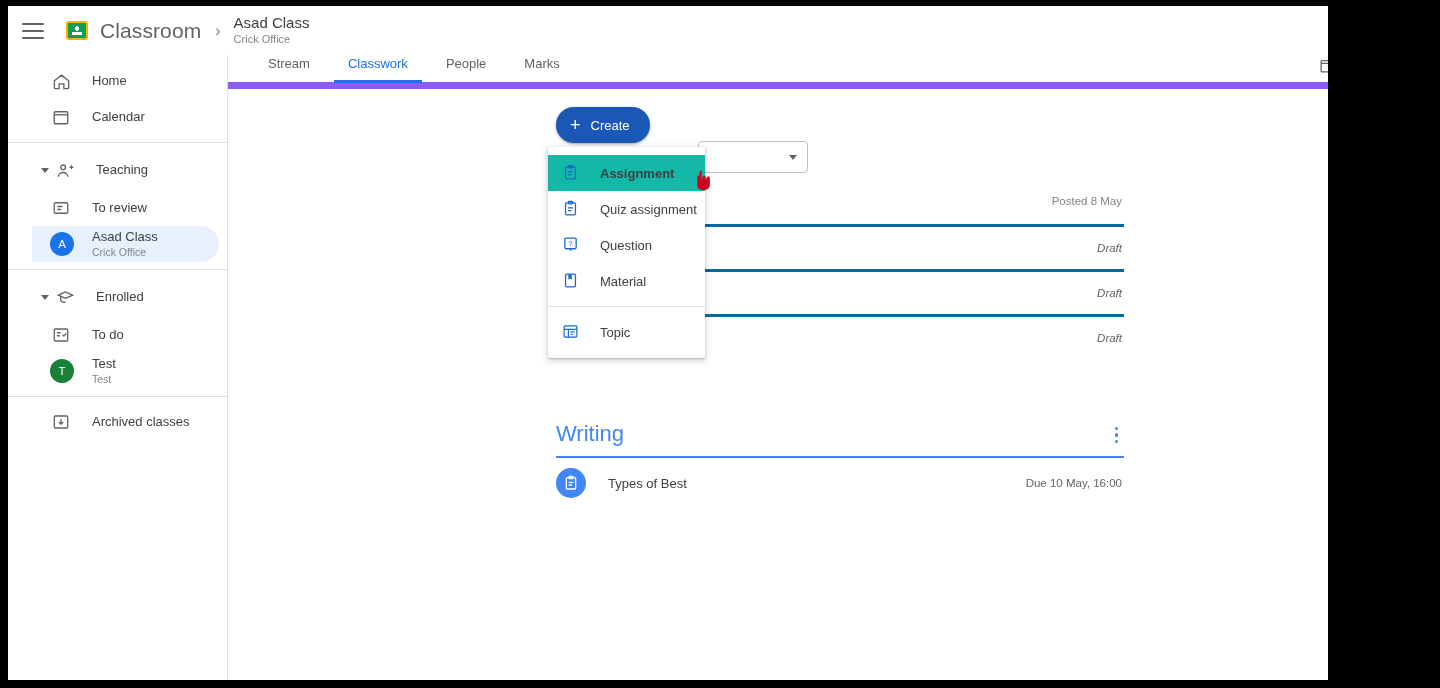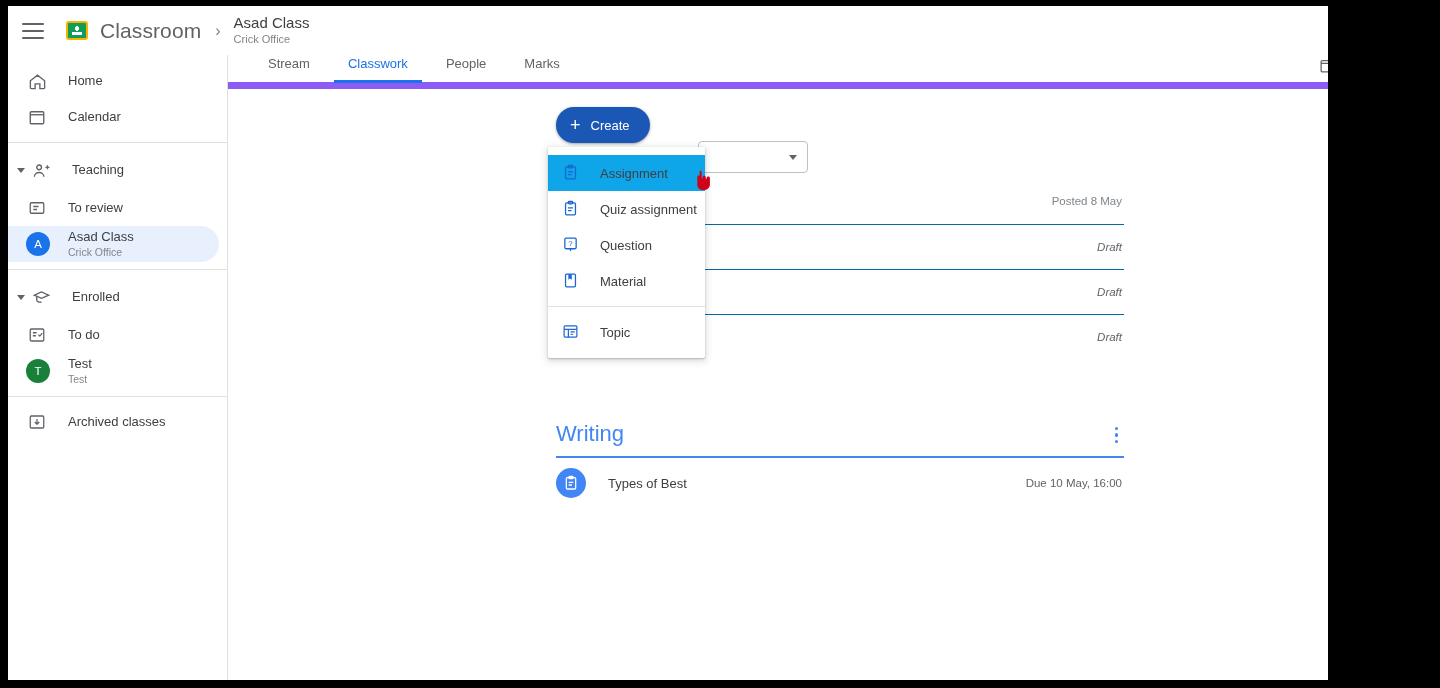--- a/index.html
+++ b/index.html
@@ -68,21 +68,21 @@
   }
 
   
   #sidebar {
     position: absolute; left: 0; top: 49px; width: 220px; height: 625px;
     background: #fff; border-right: 1px solid #e0e0e0; padding-top: 8px;
   }
   .nav-item {
     display: flex; align-items: center; height: 36px;
     padding-left: 18px; cursor: pointer;
-    border-radius: 0 18px 18px 0; margin-right: 8px;
+    border-radius: 0 18px 18px 0; margin-right: 8px; margin-left: 24px;
   }
   .nav-item.active { background: #e8f0fe; }
   .nav-ico {
     width: 22px; height: 22px; flex: none; margin-right: 20px;
     display: flex; align-items: center; justify-content: center;
     color: #5f6368;
   }
   .nav-label { font-size: 13px; color: #3c4043; line-height: 1.15; }
   .nav-sub { font-size: 10.5px; color: #80868b; margin-top: 1px; }
   .nav-item.active .nav-label { color: #3c4043; }
@@ -144,21 +144,21 @@
     border-top: 5px solid #5f6368;
   }
 
   
   #rows { position: absolute; left: 328px; top: 140px; width: 568px; }
   .posted-head {
     text-align: right; font-size: 11.5px; color: #80868b;
     padding-right: 2px; padding-bottom: 17px;
   }
   .cw-row {
-    height: 45px; border-top: 1px solid #0369a1;
+    height: 45px; border-top: 3px solid #0369a1;
     display: flex; align-items: center; justify-content: flex-end;
     font-size: 11.5px; color: #5f6368; font-style: italic; padding-right: 2px;
   }
 
   
   #topic-writing { position: absolute; left: 328px; top: 366px; width: 568px; }
   .topic-head {
     display: flex; align-items: flex-end; justify-content: space-between;
     border-bottom: 2px solid #4285f4; padding-bottom: 9px;
   }
@@ -177,21 +177,21 @@
   #create-menu {
     position: absolute; left: 320px; top: 92px; width: 157px;
     background: #fff; border-radius: 2px; padding: 8px 0;
     box-shadow: 0 2px 6px 2px rgba(60,64,67,.15), 0 1px 2px 0 rgba(60,64,67,.3);
     z-index: 30;
   }
   .menu-item {
     height: 36px; display: flex; align-items: center;
     padding-left: 14px; font-size: 13px; color: #3c4043; cursor: pointer;
   }
-  .menu-item:hover, .menu-item.hover { background: #0ea5e9; }
+  .menu-item:hover, .menu-item.hover { background: #14b8a6; font-weight: bold; }
   .menu-ico { width: 18px; height: 18px; margin-right: 20px; flex: none; color: #1967d2; display: flex; }
   .menu-div { height: 1px; background: #e0e0e0; margin: 7px 0; }
 
   
   #cursor { position: absolute; left: 686px; top: 163px; z-index: 50; pointer-events: none; }
 
   
   #help-btn {
     position: absolute; right: 18px; bottom: 12px; color: #5f6368; cursor: pointer;
   }

